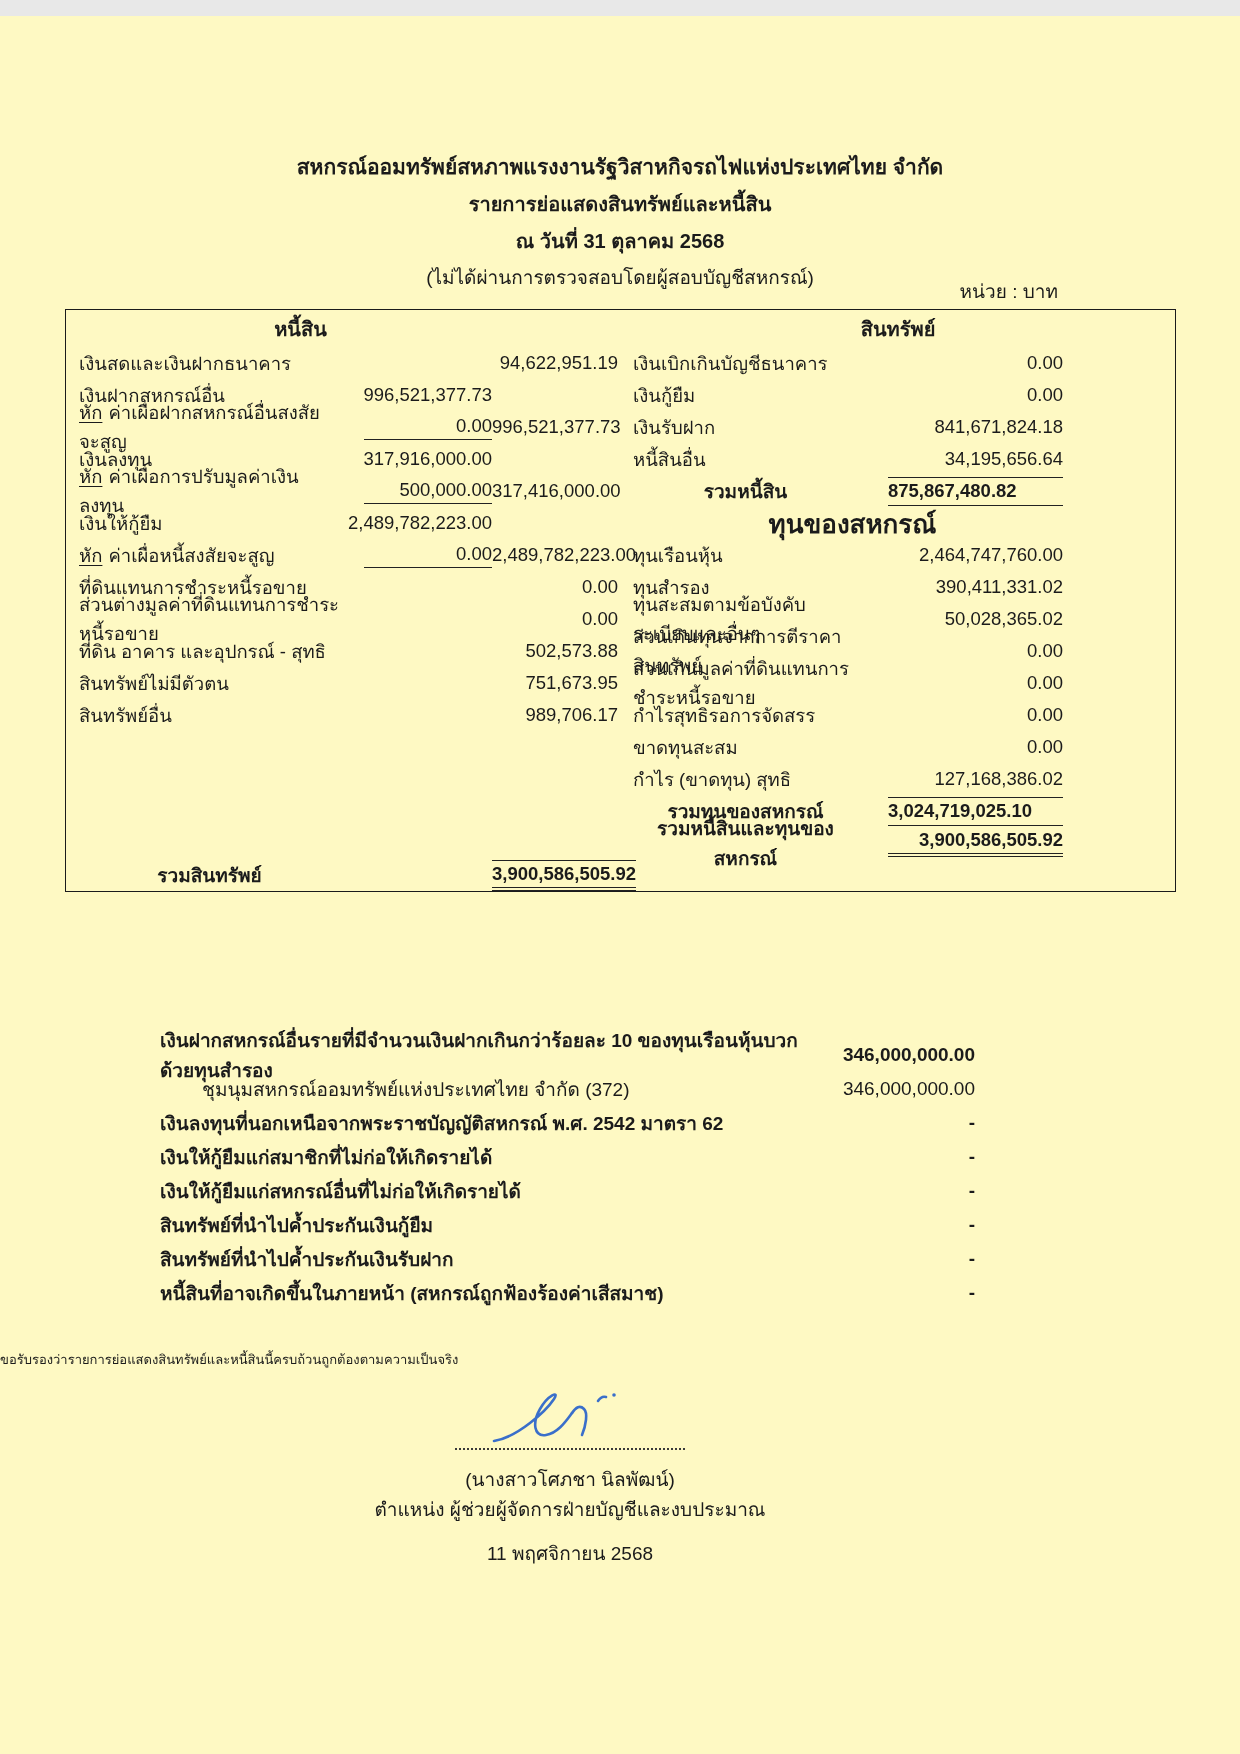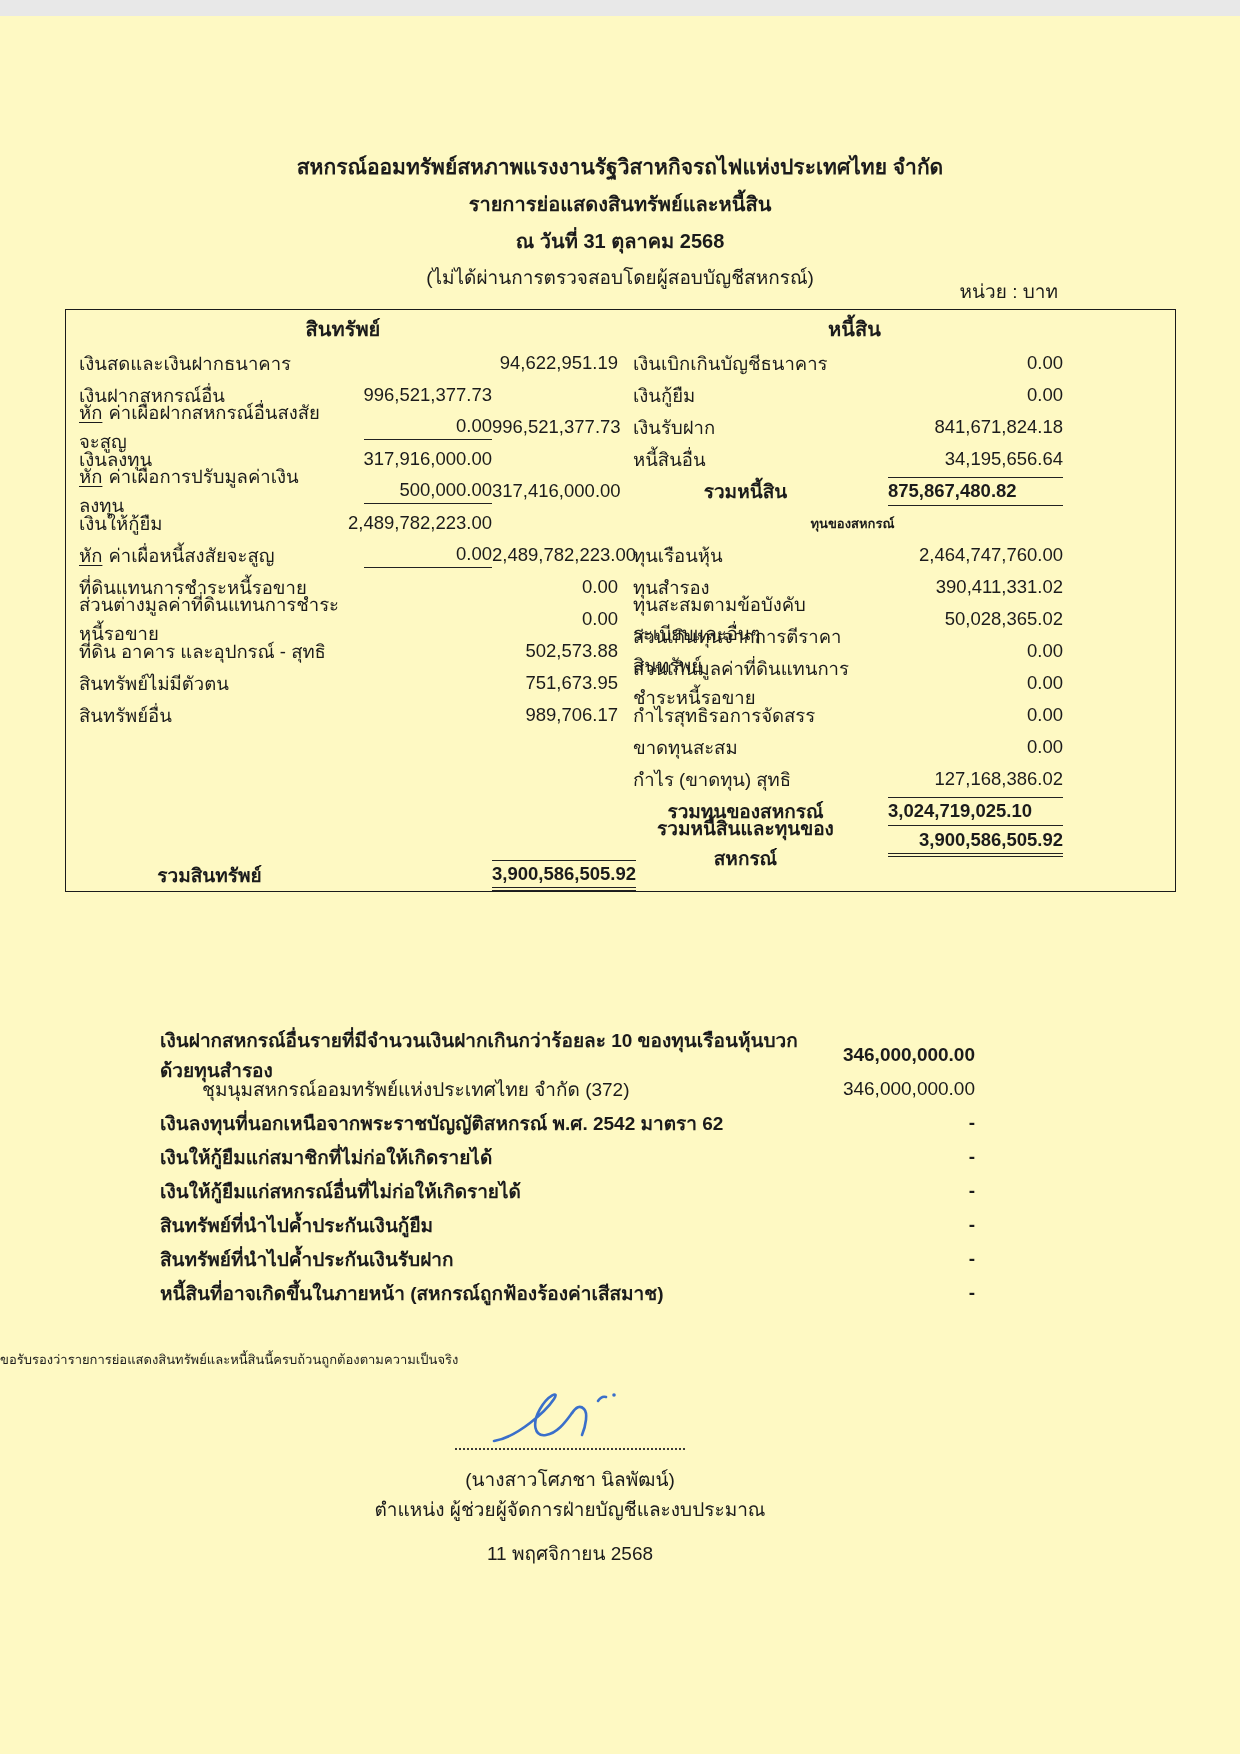--- a/index.html
+++ b/index.html
@@ -41,21 +41,21 @@
   .l-col1  { width:152px; text-align:right; }
   .l-col2  { width:128px; text-align:right; padding-right:2px; }
   .rule1 > .num { display:inline-block; min-width:128px; text-align:right;
                   border-bottom:1.6px solid #222; padding-bottom:2px; }
   .prefix { text-decoration:underline; text-underline-offset:3px; margin-right:6px; }
 
   
   .r-label { flex:1; padding-left:13px; }
   .r-value { width:205px; text-align:right; margin-right:112px; }
 
-  .hdr-row { justify-content:center; font-weight:bold; font-size:13px; padding-right:90px; }
+  .hdr-row { justify-content:center; font-weight:bold; font-size:26px; padding-right:90px; }
 
   .total-label { font-weight:bold; font-size:19px; text-align:center; }
   .t1 .num { display:inline-block; min-width:175px; text-align:left; font-weight:bold;
              border-top:1.6px solid #222; border-bottom:1.6px solid #222; padding:2px 0 3px; }
   .t2 .num { display:inline-block; min-width:175px; text-align:right; font-weight:bold;
              border-bottom:4px double #222; padding-bottom:2px; }
   .tl .num { display:inline-block; min-width:130px; text-align:right; font-weight:bold;
              border-top:1.6px solid #222; border-bottom:4px double #222; padding:2px 0 2px; }
 
   
@@ -87,22 +87,22 @@
     <div class="org-name">สหกรณ์ออมทรัพย์สหภาพแรงงานรัฐวิสาหกิจรถไฟแห่งประเทศไทย จำกัด</div>
     <div class="doc-title">รายการย่อแสดงสินทรัพย์และหนี้สิน</div>
     <div class="doc-date">ณ วันที่ 31 ตุลาคม 2568</div>
     <div class="unaudited">(ไม่ได้ผ่านการตรวจสอบโดยผู้สอบบัญชีสหกรณ์)</div>
   </div>
 
   <div class="unit-label">หน่วย : บาท</div>
 
   <div class="stmt-box">
     <div class="stmt-header">
+      <div class="half half-right">หนี้สิน</div>
       <div class="half half-left">สินทรัพย์</div>
-      <div class="half half-right">หนี้สิน</div>
     </div>
     <div class="cols">
       <div class="col-left" id="assets-col">
           <div class="row">
             <div class="l-label">เงินสดและเงินฝากธนาคาร</div>
             <div class="l-col1"><span class="num"></span></div>
             <div class="l-col2"><span class="num">94,622,951.19</span></div>
           </div>
           <div class="row">
             <div class="l-label">เงินฝากสหกรณ์อื่น</div>

